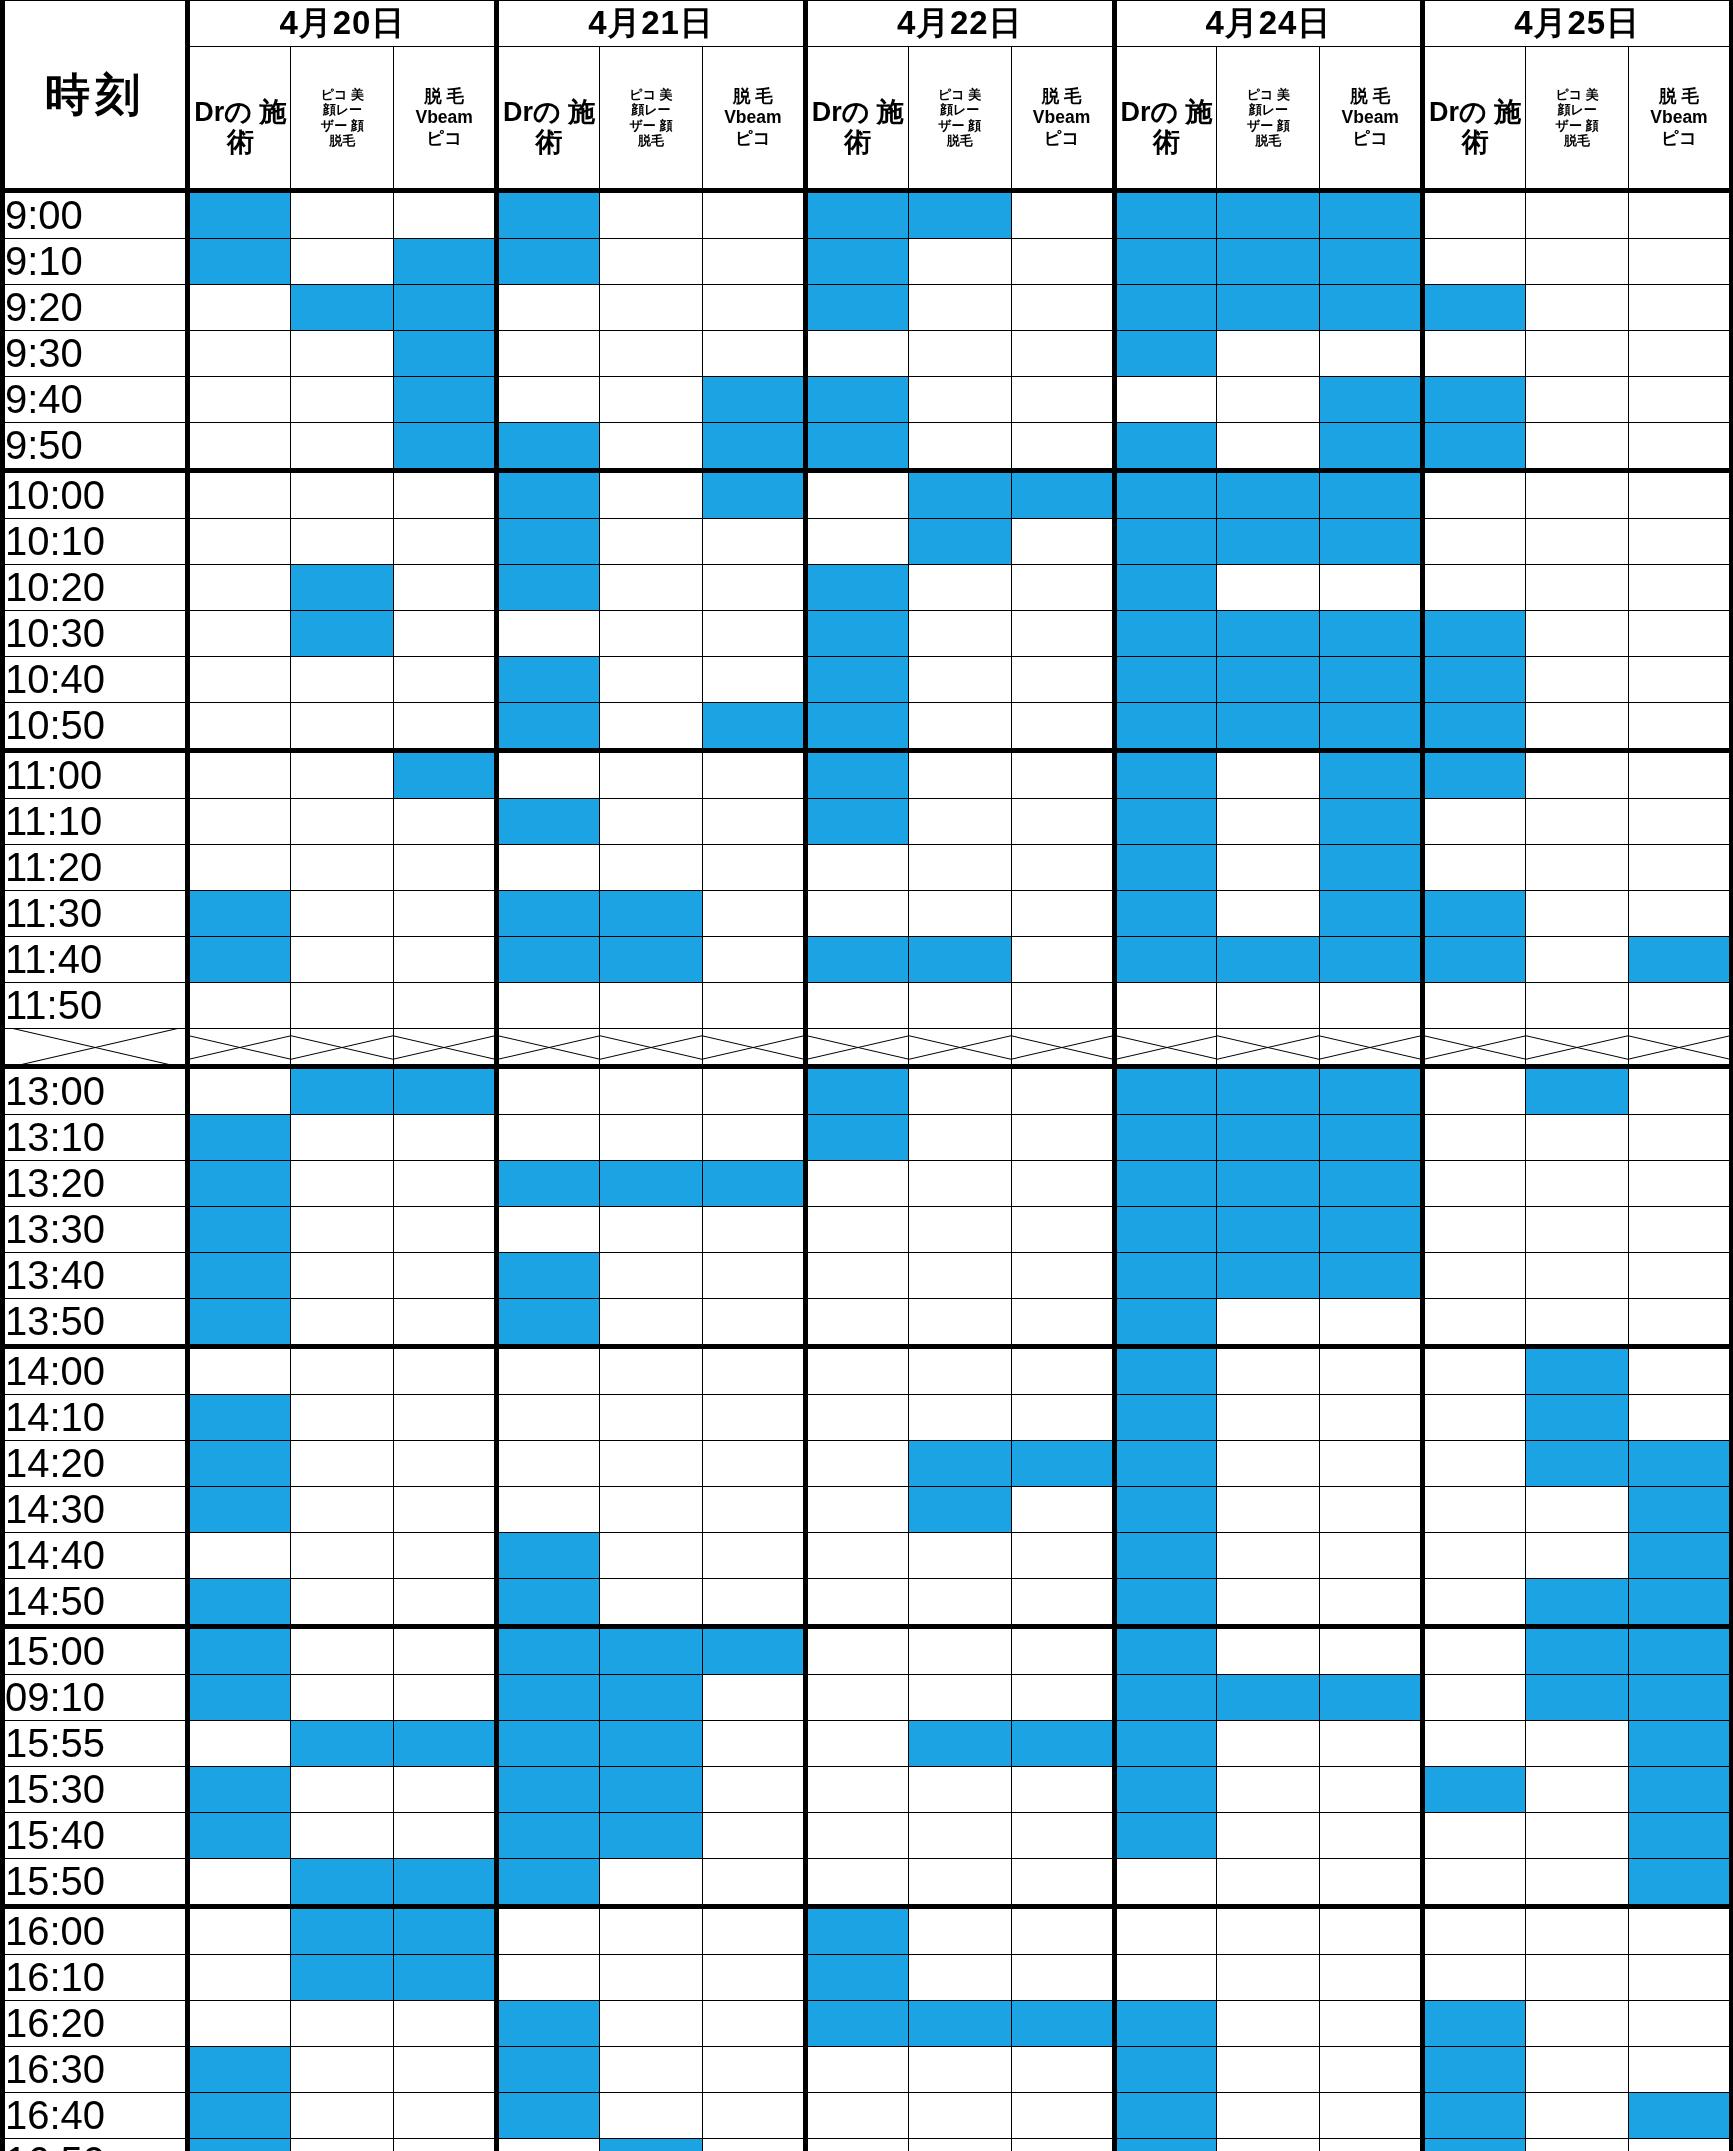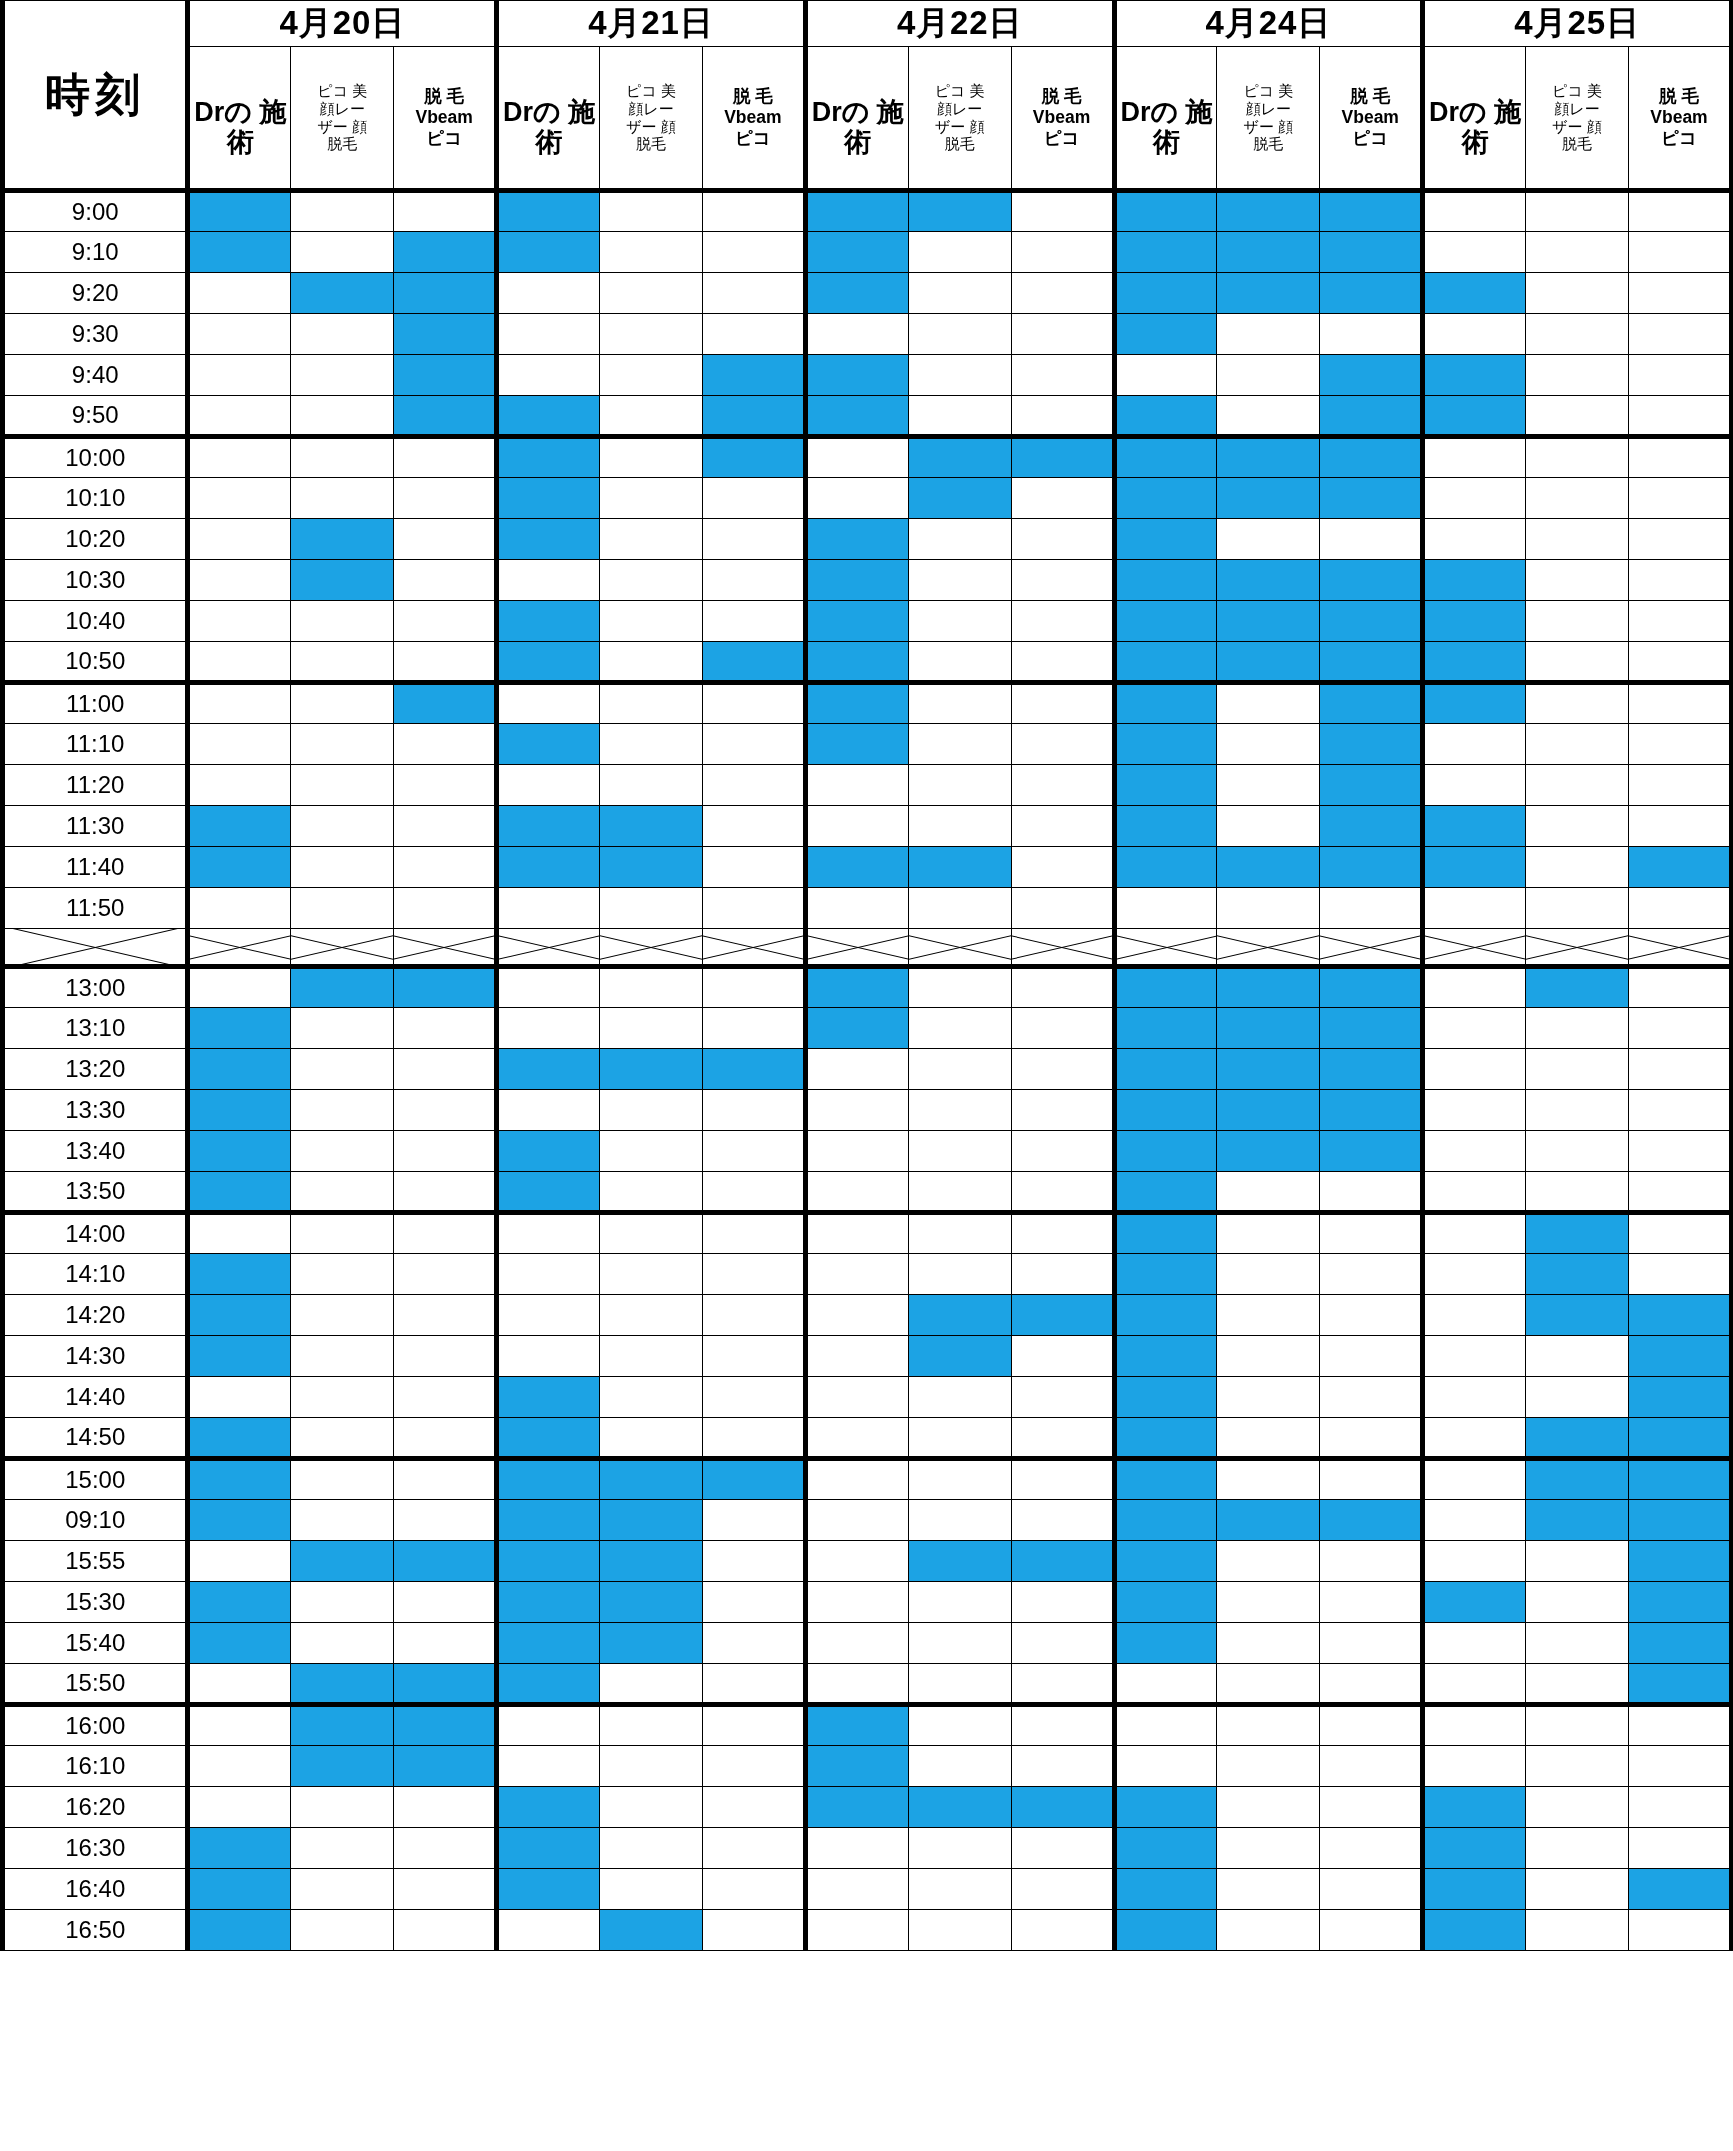--- a/index.html
+++ b/index.html
@@ -60,35 +60,35 @@
     height: 144px;
     padding: 1.7px 0.9px;
   }
   .ch-dr {
     font-size: 27px;
     font-weight: bold;
     line-height: 1.12;
     margin-top: 19px;
   }
   .ch-vert {
-    font-size: 15px;
-    font-weight: normal;
+    font-size: 13px;
+    font-weight: bold;
     line-height: 1.18;
     letter-spacing: 0px;
     white-space: pre-line;
   }
   .ch-pico {
     font-size: 17.5px;
     font-weight: bold;
     line-height: 1.2;
     white-space: pre-line;
   }
   td.time-cell {
-    font-size: 24px;
-    text-align: center;
+    font-size: 40px;
+    text-align: left;
     padding-right: 8.7px;
     height: 41px;
     vertical-align: middle;
     font-weight: normal;
   }
   td.slot {
     height: 41px;
   }
   td.slot.booked { background: #1CA3E4; }
   td.xcell {

